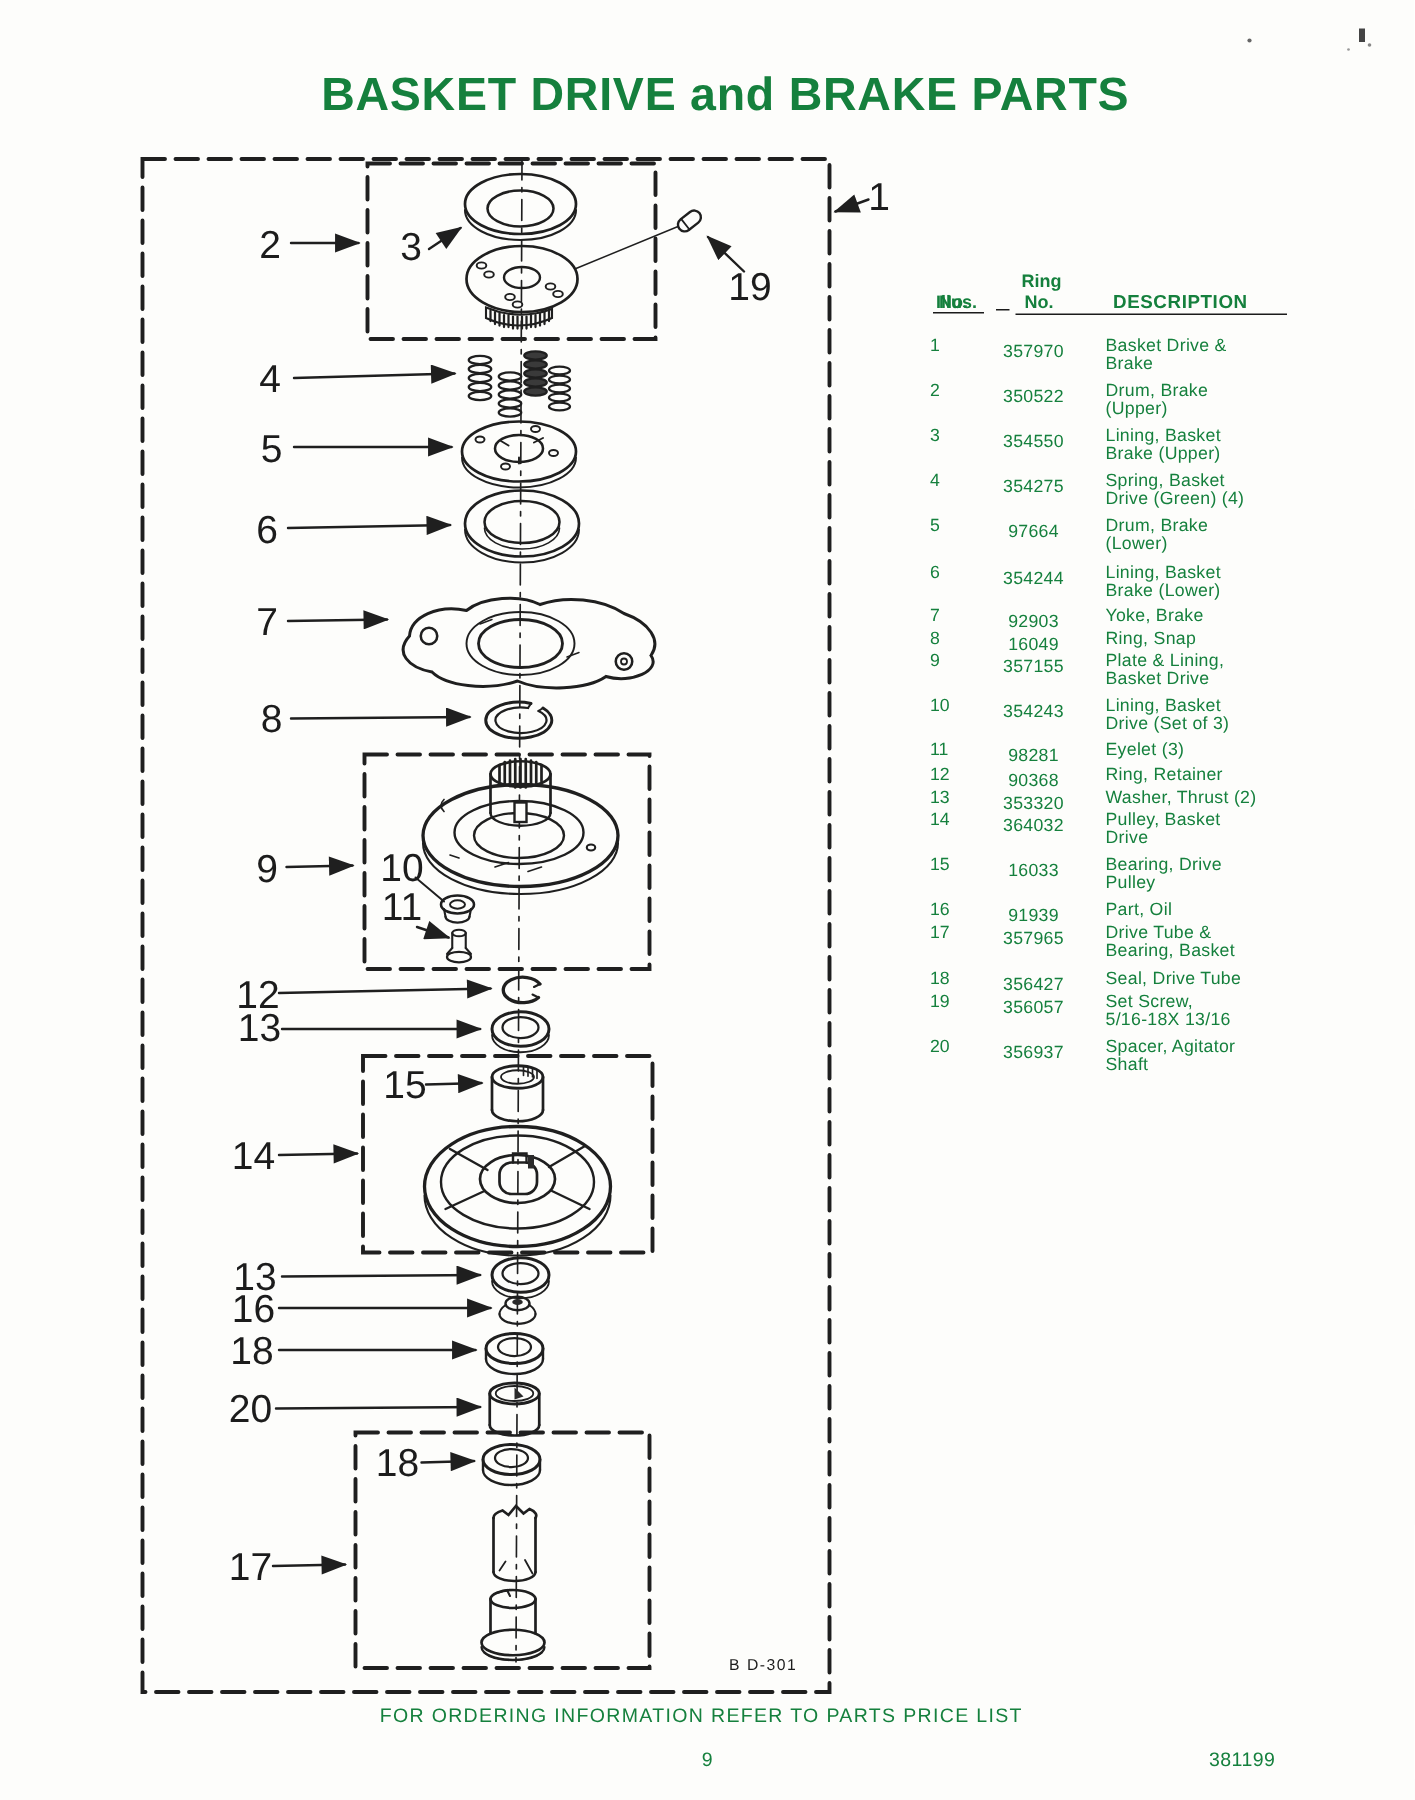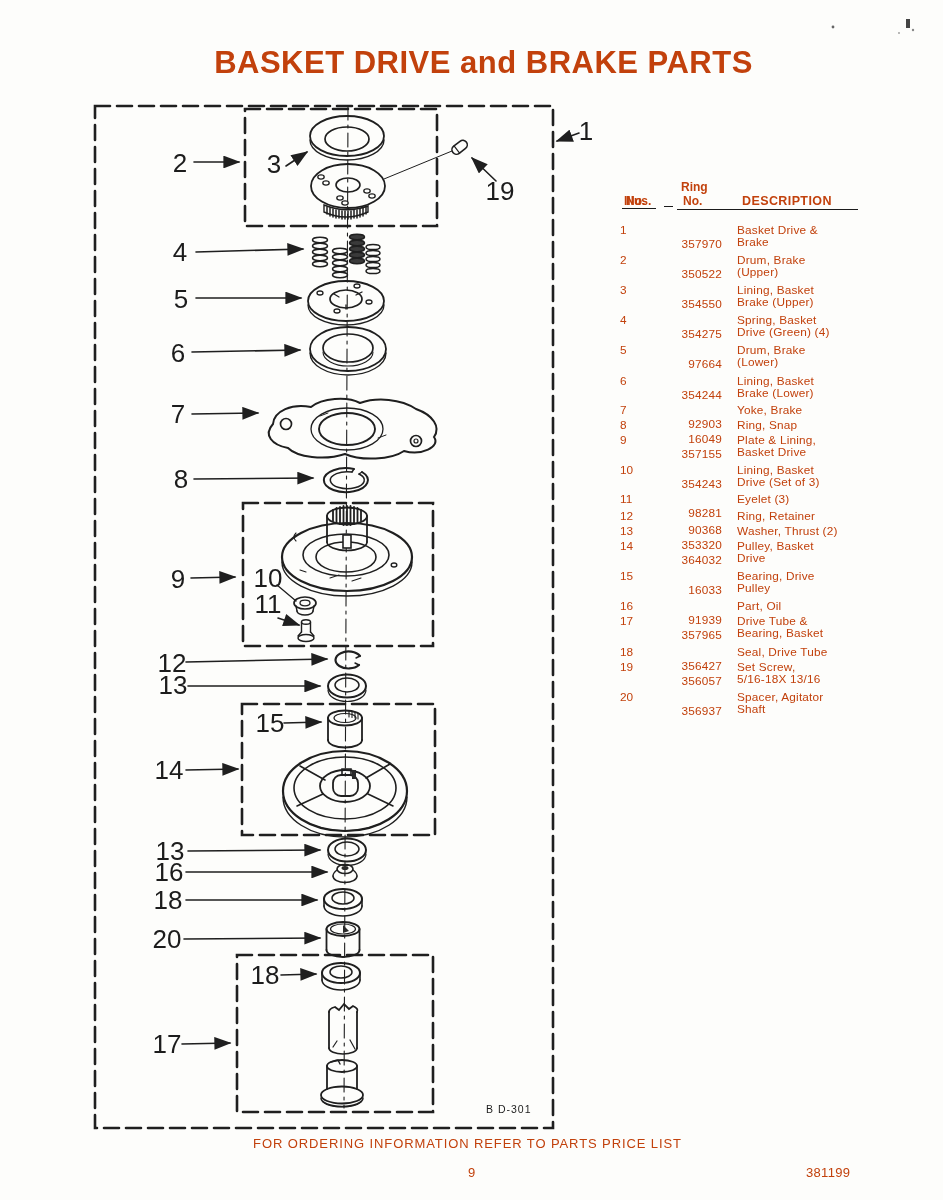--- a/index.html
+++ b/index.html
@@ -1,35 +1,35 @@
 <!DOCTYPE html>
 <html><head>
 <meta charset="utf-8">
 <style>
   html,body { margin:0; padding:0; background:#ffffff; }
   .page {
     position:relative; width:943px; height:1200px;
     background:#fdfdfb; overflow:hidden;
-    font-family:"Liberation Sans", sans-serif; color:#c2410c;
+    font-family:"Liberation Sans", sans-serif; color:#15803d;
   }
   .title-block { position:absolute; left:96px; top:46px; width:775px; text-align:center; }
   .title { font-size:31px; font-weight:bold; letter-spacing:0.5px; line-height:33px; }
   .subtitle { font-size:15px; font-weight:bold; margin-top:2px; letter-spacing:0.3px; }
 
   svg.diagram { position:absolute; left:0; top:0; width:943px; height:1200px; }
   .co { font-family:"Liberation Sans", sans-serif; font-size:26px; fill:#1c1c1c; text-anchor:middle; }
   .small-code { font-family:"Liberation Sans", sans-serif; font-size:10.5px; fill:#1c1c1c; letter-spacing:1px; }
 
   .th { position:absolute; font-size:12px; font-weight:bold; line-height:12px; white-space:nowrap; }
   .th.descr { letter-spacing:0.4px; font-size:12.5px; }
   .hrule { position:absolute; height:0; border-top:1.6px solid #1b1b1b; }
 
   .trow { position:absolute; left:618px; width:266px; font-size:11.8px; line-height:11.6px; }
   .cno   { position:absolute; left:2px; top:0; }
-  .cpart { position:absolute; left:38px; top:14px; width:66px; text-align:right; letter-spacing:0.2px; }
+  .cpart { position:absolute; left:38px; top:4px; width:66px; text-align:center; letter-spacing:0.2px; }
   .cdesc { position:absolute; left:119px; top:0; width:140px; white-space:pre-line; letter-spacing:0.2px; }
 
   .footer-note { position:absolute; left:95px; top:1136px; width:745px; text-align:center;
                  font-size:13px; font-weight:normal; letter-spacing:0.9px; }
   .page-number { position:absolute; left:0; top:1165px; width:943px; text-align:center; font-size:13px; }
   .doc-number  { position:absolute; left:806px; top:1165px; font-size:13px; letter-spacing:0.3px; }
 </style>
 </head>
 <body>
 

